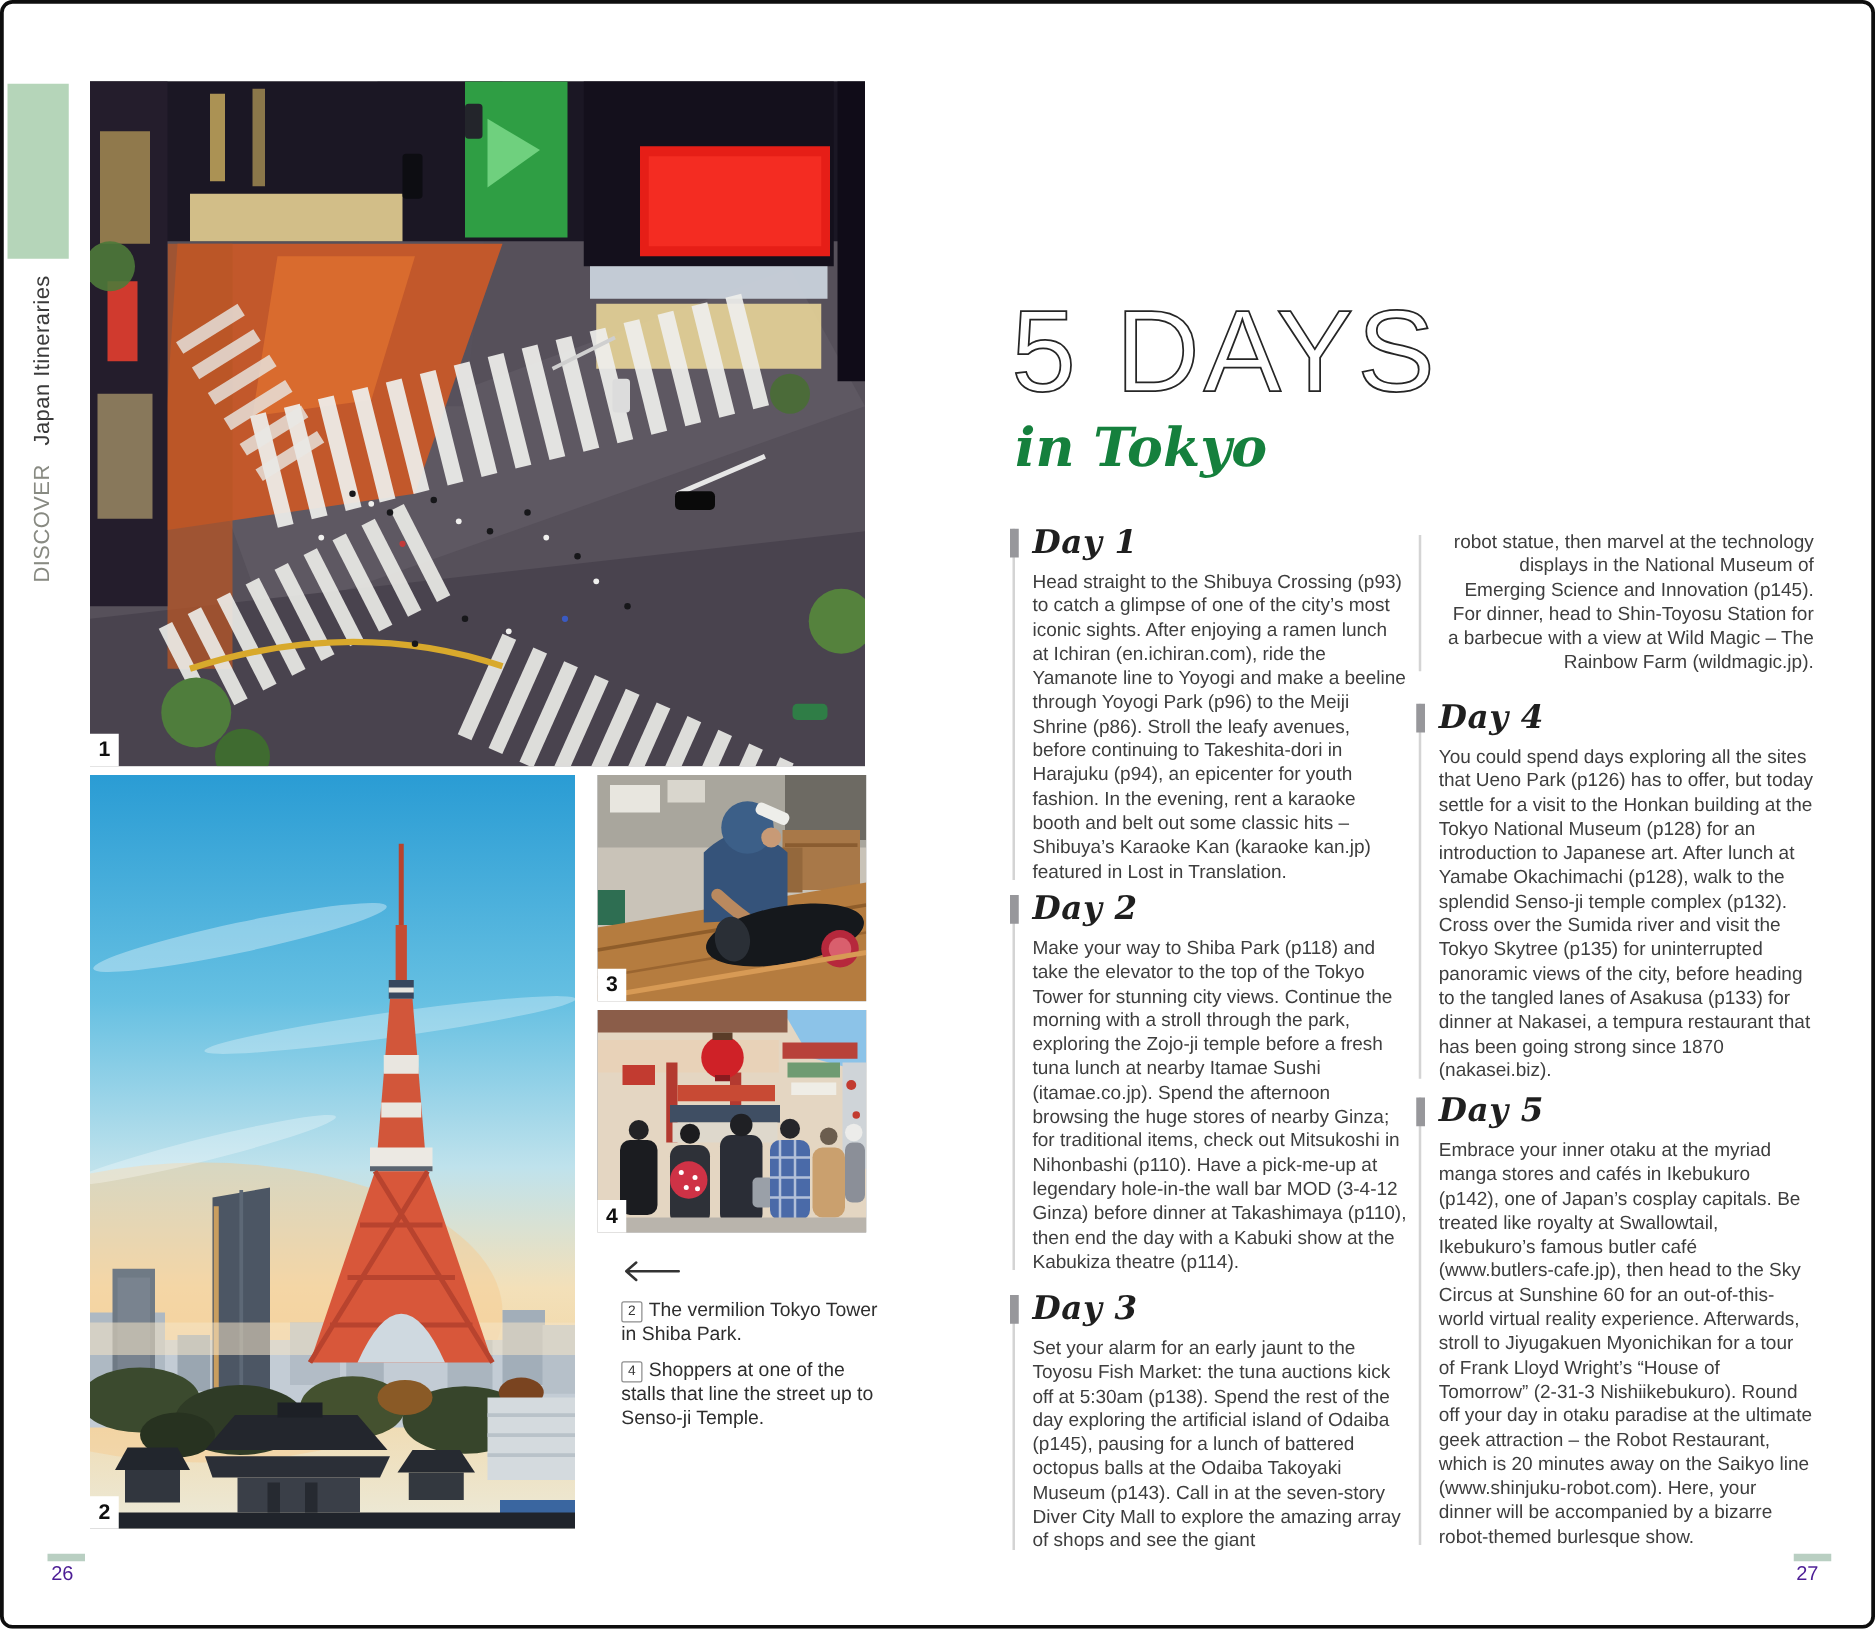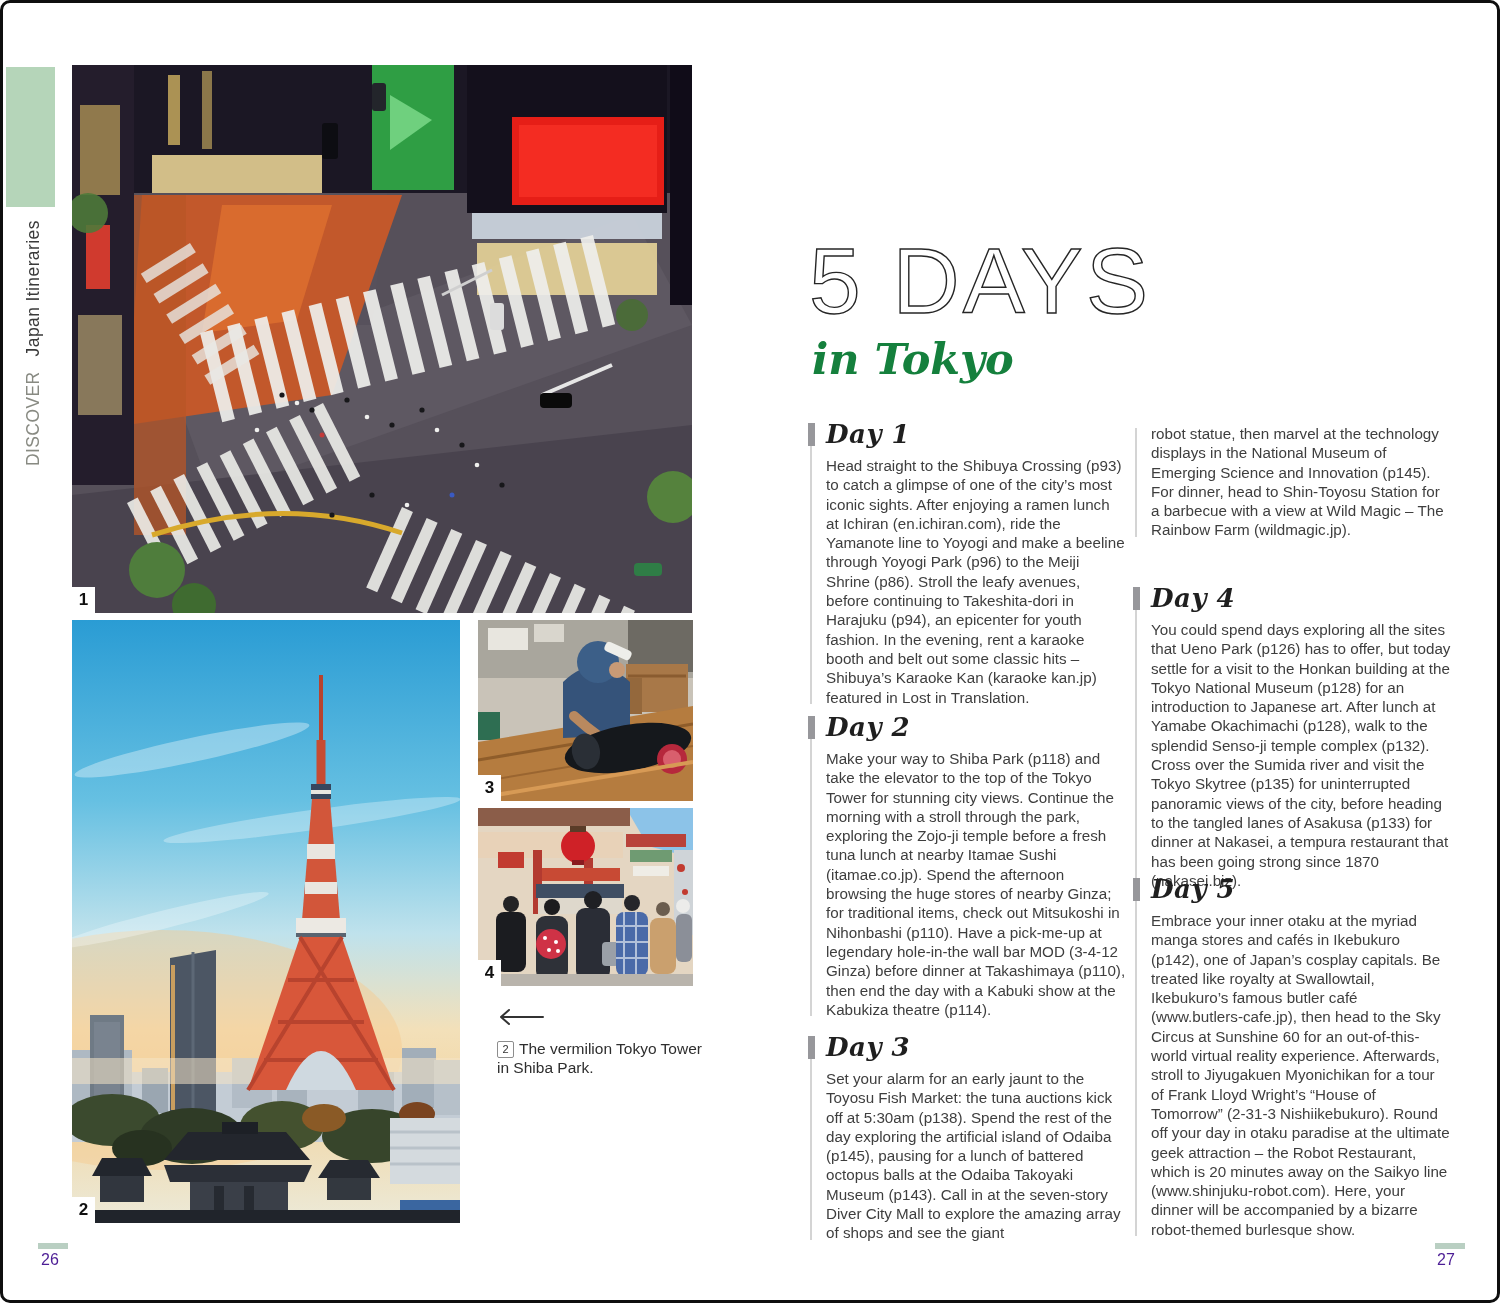--- a/index.html
+++ b/index.html
@@ -63,22 +63,22 @@
   .day .marker{position:absolute;left:0;top:4px;width:7px;height:23px;background:#97979b;}
   .day .rule{position:absolute;left:2px;top:4px;bottom:3px;width:2px;background:#d4d4d4;}
   .day h3{
     margin:0 0 7px 0;font-family:"DejaVu Serif", serif;font-style:italic;font-weight:600;
     font-size:26px;color:#1f1f1f;letter-spacing:.5px;
   }
   .day p{margin:0;font-size:15.2px;line-height:19.3px;color:#3e3e3e;}
   #day1{left:805px;top:416px;}
   #day2{left:805px;top:709px;}
   #day3{left:805px;top:1029px;}
-  #day3cont{left:1130px;top:421px;}
-  #day4{left:1130px;top:556px;margin-top:24px;}
+  #day3cont{left:1130px;top:421px;text-align:right;}
+  #day4{left:1130px;top:556px;}
   #day5{left:1130px;top:871px;}
   
   .pagetick{position:absolute;width:30px;height:6px;background:#b9cfc2;}
   #tick-left{left:35px;top:1240px;}
   #tick-right{left:1432px;top:1240px;}
   .pagenum{position:absolute;font-size:16px;color:#4c1d95;}
   #pn-left{left:38px;top:1248px;}
   #pn-right{left:1434px;top:1248px;}
 </style>
 </head>
@@ -377,20 +377,23 @@
 
   <div class="arrow-wrap">
     <svg viewBox="0 0 48 20" width="48" height="20">
       <path d="M46,10 L4,10 M12,3 L4,10 L12,17" stroke="#333" stroke-width="2" fill="none" stroke-linecap="round" stroke-linejoin="round"></path>
     </svg>
   </div>
   <div class="captions">
     <div class="caption-item">
       <span class="cap-num">2</span><span>The vermilion Tokyo Tower in Shiba Park.</span>
     </div>
+    <div class="caption-item">
+      <span class="cap-num">4</span><span>Shoppers at one of the stalls that line the street up to Senso-ji Temple.</span>
+    </div>
   </div>
 
   <h1 class="title-main">5 DAYS</h1>
   <h2 class="title-sub">in Tokyo</h2>
 
   <section class="day" id="day1">
     <span class="rule"></span>
     <span class="marker"></span>
     <h3>Day 1</h3>
     <p>Head straight to the Shibuya Crossing (p93) to catch a glimpse of one of the city’s most iconic sights. After enjoying a ramen lunch at Ichiran (en.ichiran.com), ride the Yamanote line to Yoyogi and make a beeline through Yoyogi Park (p96) to the Meiji Shrine (p86). Stroll the leafy avenues, before continuing to Takeshita-dori in Harajuku (p94), an epicenter for youth fashion. In the evening, rent a karaoke booth and belt out some classic hits – Shibuya’s Karaoke Kan (karaoke kan.jp) featured in Lost in Translation.</p>

